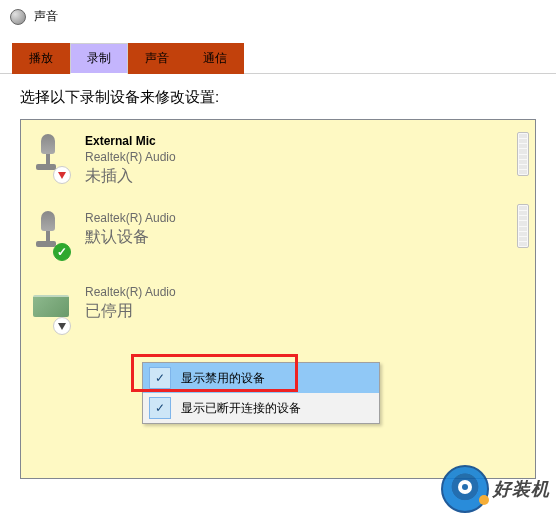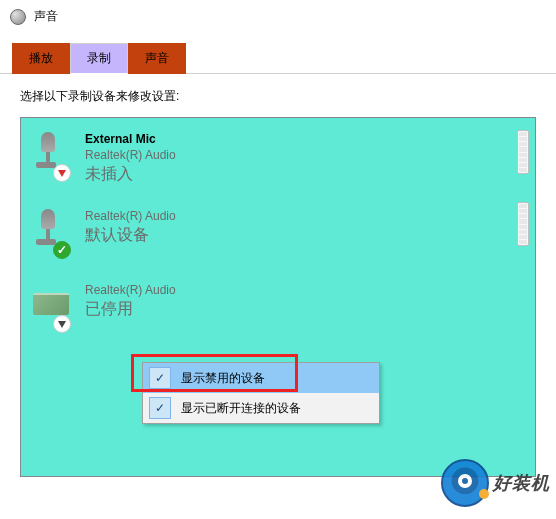--- a/index.html
+++ b/index.html
@@ -47,27 +47,27 @@
     }
     .tab.active {
       border-color: #d0d0d0;
       border-bottom: 1px solid #fff;
       background: #c4b5fd;
     }
     .content {
       padding: 14px 20px;
     }
     .instruction {
-      font-size: 12px;
+      font-size: 15px;
       color: #000;
       margin-bottom: 12px;
     }
     .device-list {
       border: 1px solid #828790;
-      background: #5eead4;
+      background: #fef9c3;
       padding: 2px;
       position: relative;
       height: 360px;
     }
     .device-item {
       display: flex;
       padding: 12px 8px;
       gap: 14px;
       align-items: flex-start;
     }
@@ -219,21 +219,21 @@
       left: 131px;
       top: 354px;
       width: 167px;
       height: 38px;
       border: 3px solid #e22;
       pointer-events: none;
     }
     .watermark {
       position: absolute;
       right: 6px;
-      bottom: 12px;
+      bottom: 6px;
       display: flex;
       align-items: center;
       gap: 4px;
       opacity: 0.9;
     }
     .wm-circle {
       width: 48px;
       height: 48px;
       border-radius: 50%;
       background: radial-gradient(circle at 50% 45%, #0d5fa8 0%, #0d5fa8 40%, #1280d6 42%, #1280d6 70%, #0a4a90 100%);
@@ -278,20 +278,21 @@
 
 <div class="titlebar">
   <div class="titlebar-icon"></div>
   <div class="titlebar-text">声音</div>
 </div>
 
 <div class="tabbar">
   <div class="tab">播放</div>
   <div class="tab active">录制</div>
   <div class="tab">声音</div>
+  <div class="tab">通信</div>
 </div>
 
 <div class="content">
   <div class="instruction">选择以下录制设备来修改设置:</div>
 
   <div class="device-list">
 
     <div class="device-item">
       <div class="device-icon-wrap">
         <div class="mic-icon">

